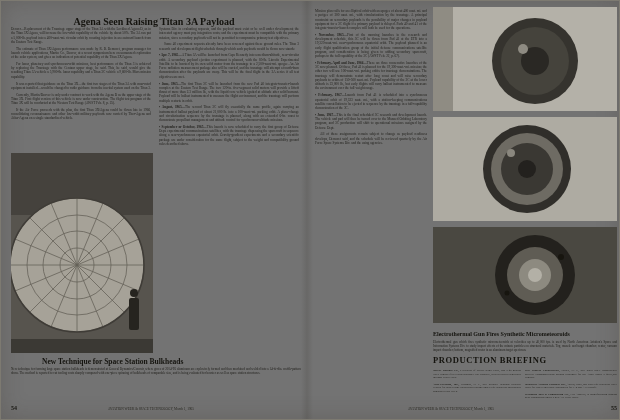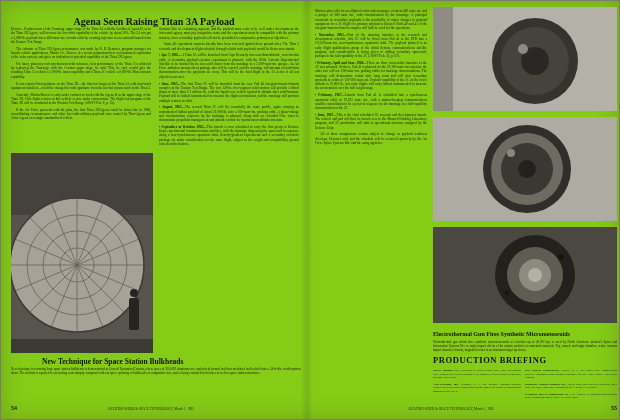--- a/index.html
+++ b/index.html
@@ -1,18 +1,18 @@
 <!DOCTYPE html>
 <html><head>
 <meta charset="utf-8">
 <style>
   html,body{margin:0;padding:0;background:#8a877e;}
   #scan{
     position:relative;width:620px;height:420px;margin:0 auto;
-    background:#84cc16;border:1px solid #7d7a71;box-sizing:border-box;
+    background:#737373;border:1px solid #7d7a71;box-sizing:border-box;
     font-family:"Liberation Serif","DejaVu Serif",serif;color:#23221e;
     overflow:hidden;box-shadow:inset 0 0 22px rgba(60,55,45,.28);
   }
   .abs{position:absolute;}
   .t{margin:0 0 2.6px 0;text-align:justify;}
   .smalltext{font-size:3.4px;line-height:4.25px;}
   .ind{text-indent:5px;}
   .lead{font-weight:bold;}
   .colbox{overflow:hidden;}
   #headline{left:14px;top:8px;width:278px;text-align:center;font-size:10px;font-weight:bold;color:#15140f;}

